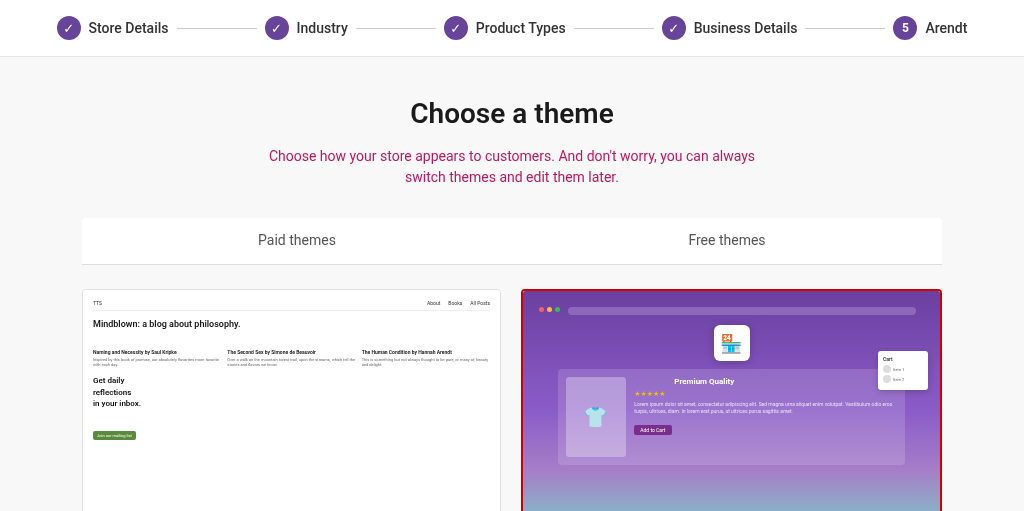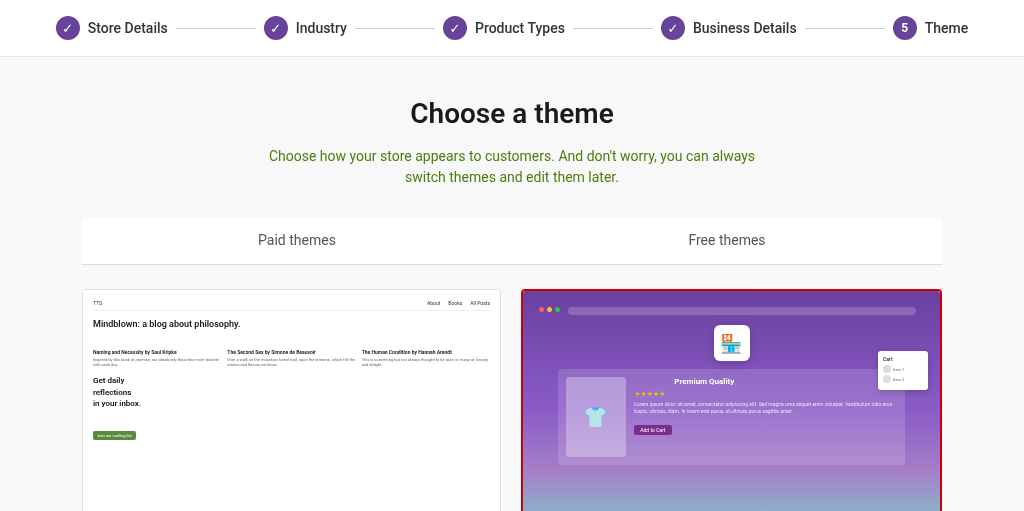--- a/index.html
+++ b/index.html
@@ -71,21 +71,21 @@
 
     .page-title {
       text-align: center;
       font-size: 28px;
       font-weight: 600;
       margin-bottom: 16px;
       color: #1a1a1a;
     }
     .page-subtitle {
       text-align: center;
-      color: #4d7c0f;
+      color: #be185d;
       font-size: 14px;
       line-height: 1.5;
       margin-bottom: 30px;
     }
 
     
     .tabs {
       display: flex;
       border-bottom: 1px solid #ddd;
       margin-bottom: 24px;
@@ -324,21 +324,21 @@
     <span>Product Types</span>
   </div>
   <div class="step-connector"></div>
   <div class="step">
     <div class="step-icon-check">✓</div>
     <span>Business Details</span>
   </div>
   <div class="step-connector"></div>
   <div class="step">
     <div class="step-icon-number">5</div>
-    <span>Theme</span>
+    <span>Arendt</span>
   </div>
 </div>
 
 <div class="main">
   <h1 class="page-title">Choose a theme</h1>
   <p class="page-subtitle">Choose how your store appears to customers. And don't worry, you can always<br>switch themes and edit them later.</p>
 
   <div class="tabs">
     <div class="tab">Paid themes</div>
     <div class="tab">Free themes</div>

